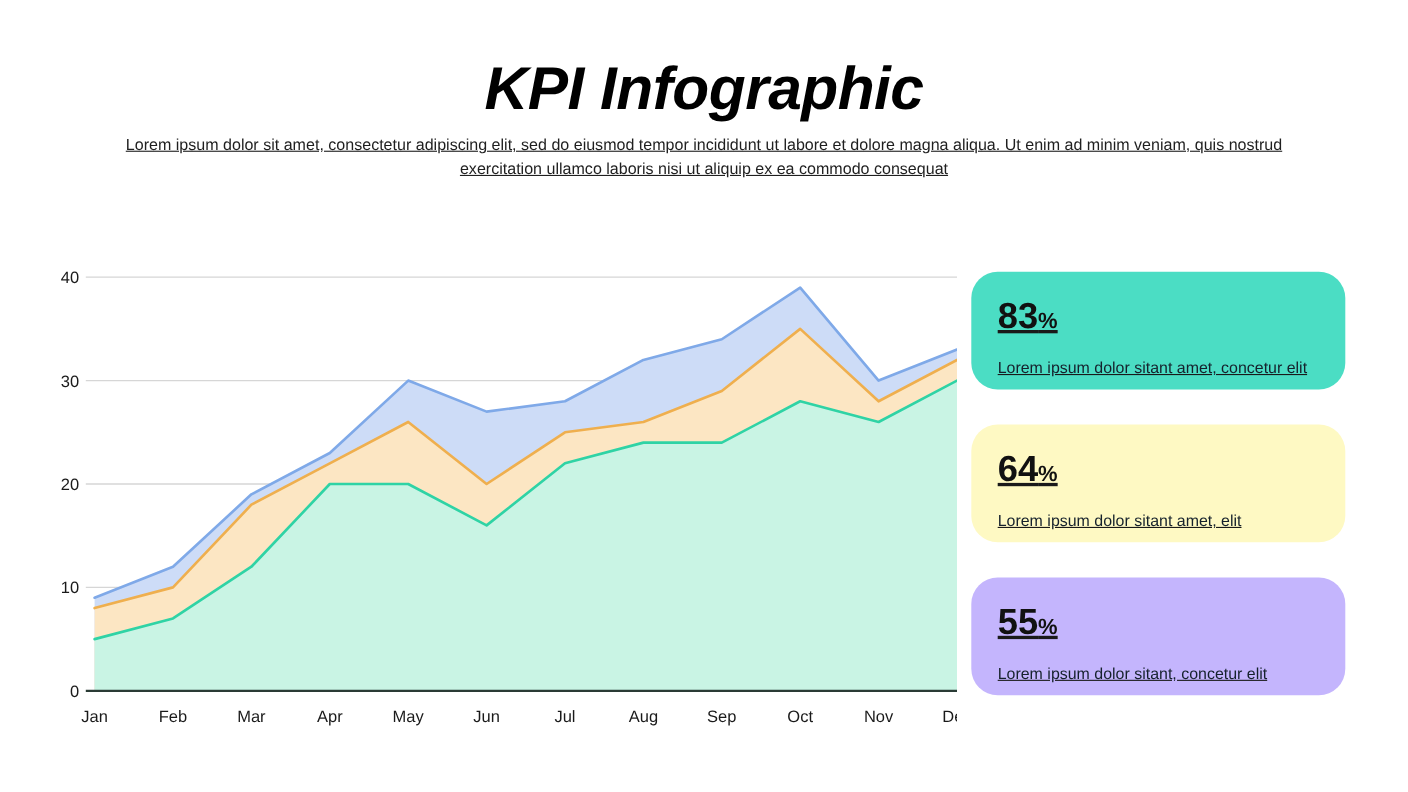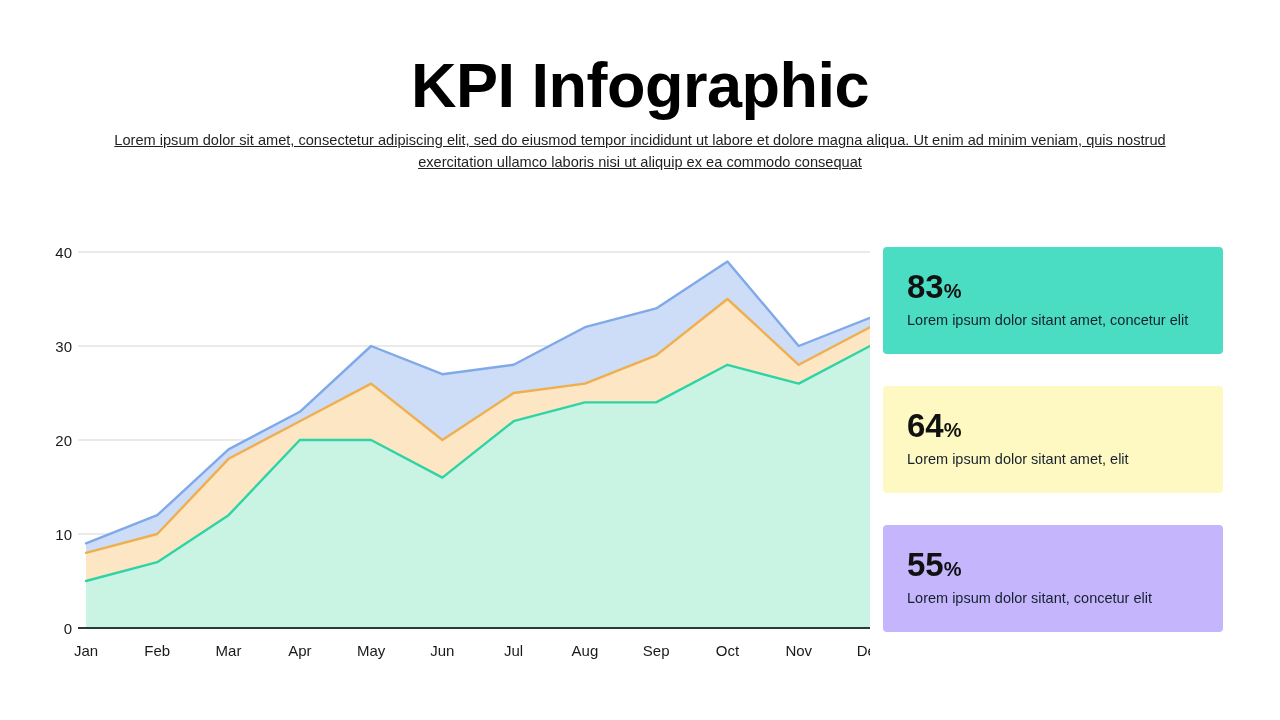--- a/index.html
+++ b/index.html
@@ -22,26 +22,27 @@
 
   
   .header {
     position: absolute;
     top: 52px;
     left: 0;
     width: 1280px;
     text-align: center;
   }
   .title {
-    font-size: 63px;
+    font-size: 55px;
     font-weight: bold;
     letter-spacing: -0.5px;
     line-height: 1.05;
     color: #000000;
     margin: 0;
+    font-style: italic;
   }
   .subtitle {
     margin: 12px auto 0 auto;
     width: 1060px;
     font-size: 14.6px;
     line-height: 1.5;
     color: #1f1f1f;
     text-align: center;
     text-decoration: underline;
   }
@@ -76,37 +77,38 @@
     left: 883px;
     top: 247px;
     width: 340px;
     display: flex;
     flex-direction: column;
     gap: 32px;
   }
   .card {
     width: 340px;
     height: 107px;
-    border-radius: 4px;
+    border-radius: 24px;
     box-sizing: border-box;
     padding: 23px 0 0 24px;
+    text-decoration: underline;
   }
   .card-value {
     font-size: 33px;
     font-weight: bold;
     line-height: 1;
     color: #111111;
     white-space: nowrap;
   }
   .card-value .pct {
     font-size: 20px;
     font-weight: bold;
   }
   .card-desc {
-    margin-top: 9px;
+    margin-top: 24px;
     font-size: 14.5px;
     color: #15212c;
     line-height: 1.2;
     white-space: nowrap;
   }
 </style>
 </head>
 <body>
 
 <div class="slide">

